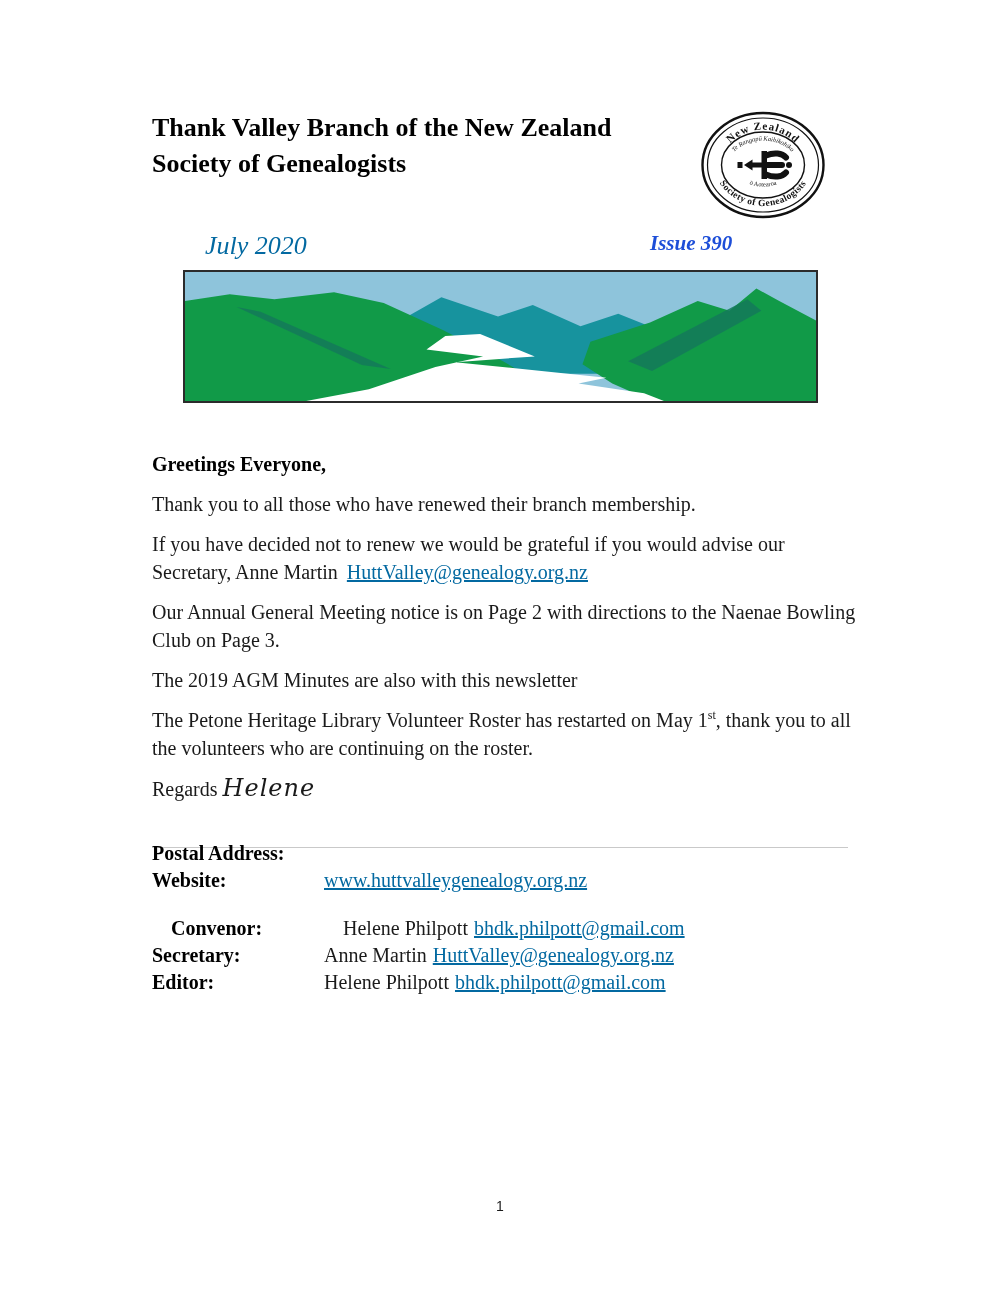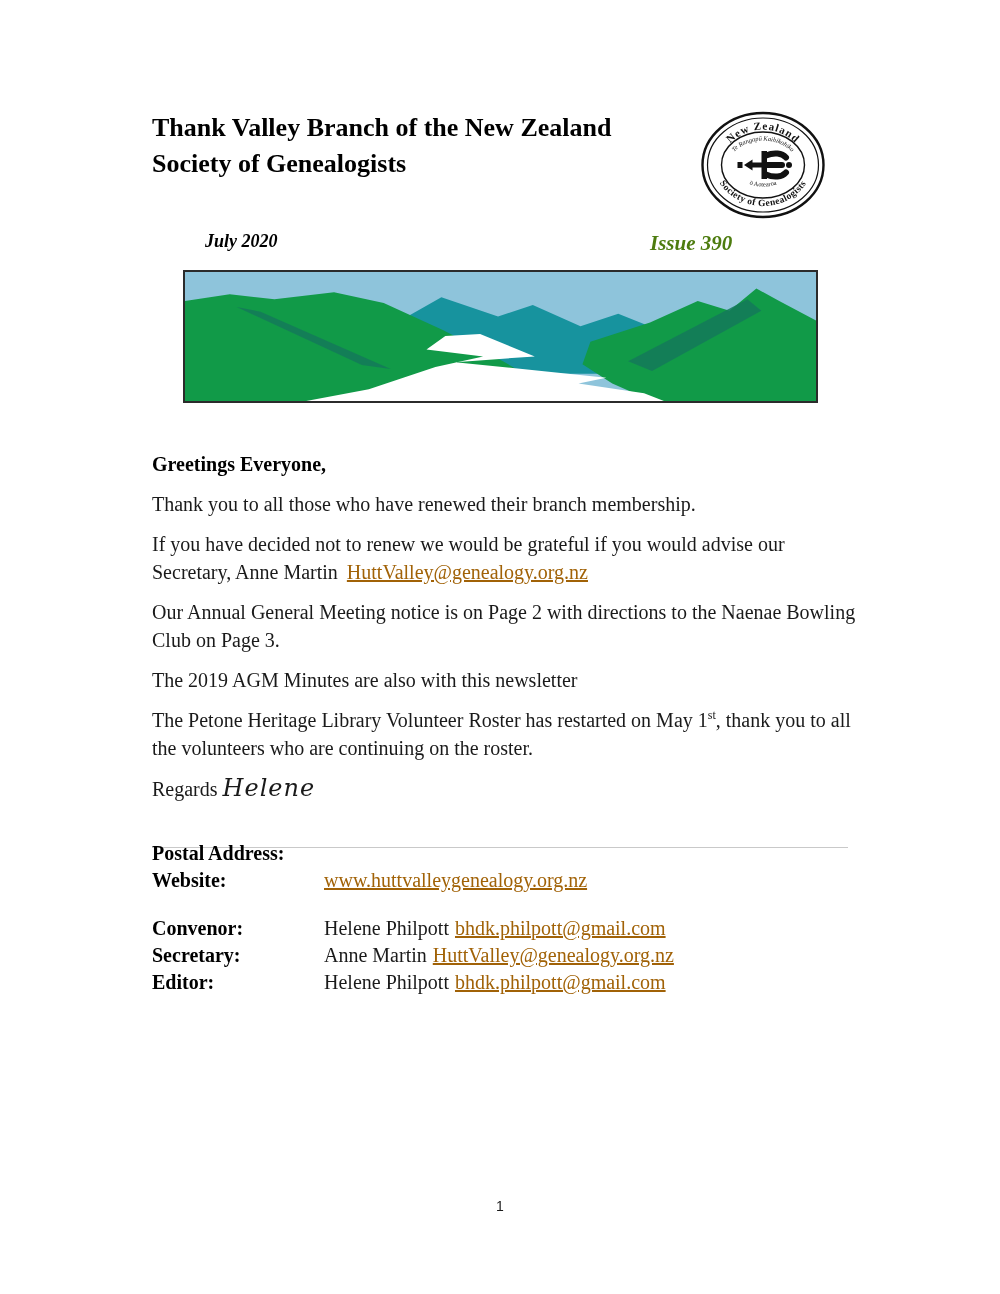--- a/index.html
+++ b/index.html
@@ -13,58 +13,58 @@
     overflow:hidden;
   }
   
   .title{
     position:absolute; left:152px; top:110px; width:560px;
     font-size:26px; font-weight:bold; line-height:36px; color:#000;
   }
   .logo{ position:absolute; left:700px; top:110px; }
   .dateline-date{
     position:absolute; left:205px; top:231px;
-    font-size:18px; font-weight:bold; font-style:italic; color:#000000;
+    font-size:26px; font-weight:normal; font-style:italic; color:#0369a1;
   }
   .dateline-issue{
     position:absolute; left:650px; top:231px;
-    font-size:21px; font-weight:bold; font-style:italic; color:#4d7c0f;
+    font-size:21px; font-weight:bold; font-style:italic; color:#1d4ed8;
   }
   
   .hero-wrap{
     position:absolute; left:183px; top:270px; width:635px; height:133px;
     border:2px solid #2b2b2b; box-sizing:border-box;
   }
   .hero-wrap svg{display:block; width:100%; height:100%;}
   
   .bodytext{
     position:absolute; left:152px; top:450px; width:710px;
     font-size:20px; line-height:28px;
   }
   .bodytext p{margin:0 0 12px 0;}
   .greeting{font-weight:bold; color:#000;}
-  a.doclink{color:#a16207; text-decoration:underline; cursor:pointer;}
+  a.doclink{color:#0369a1; text-decoration:underline; cursor:pointer;}
   .gap-link{margin-left:9px;}
   sup{font-size:12px; line-height:0;}
   .regards .sig{
     font-family:"DejaVu Serif", serif;
     font-style:italic; font-size:24px; letter-spacing:1px;
   }
   
   .separator{
     position:absolute; left:152px; top:847px; width:696px; height:0;
     border-top:1px solid #c9c9c9;
   }
   
   .contact{
     position:absolute; left:152px; top:840px; width:710px;
     font-size:20px; line-height:27px;
   }
   .crow{display:flex;}
-  .crow.spacer-above{margin-top:21px;}
+  .crow.spacer-above{margin-top:21px;margin-left:19px;}
   .clabel{flex:0 0 172px; font-weight:bold; color:#000;}
   .cvalue .pname{margin-right:6px;text-align:center;}
   
   .pagenum{
     position:absolute; left:0; top:1198px; width:1000px;
     text-align:center; font-family:"Liberation Sans", sans-serif;
     font-size:14px; color:#1a1a1a;
   }
   
   .logo text{fill:#111; font-family:"Liberation Serif", serif;}

